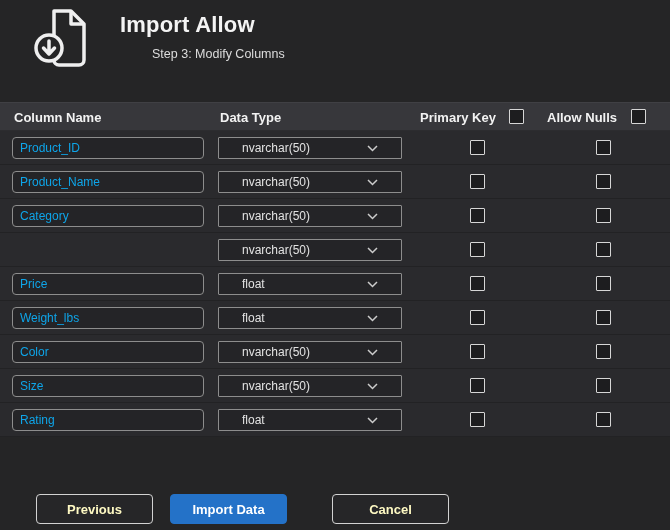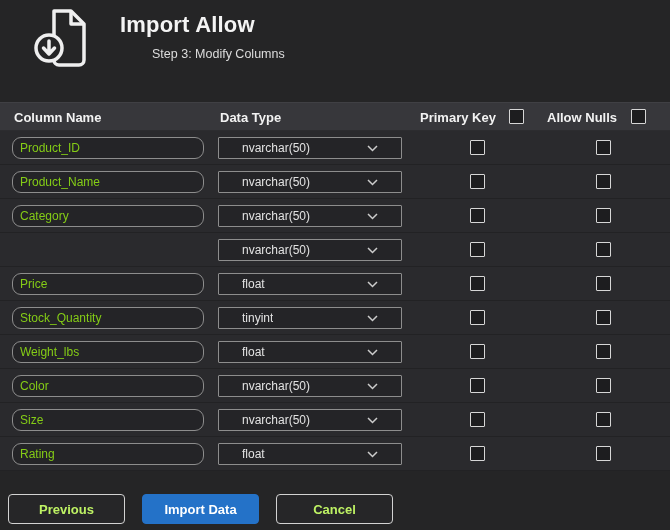--- a/index.html
+++ b/index.html
@@ -26,22 +26,22 @@
   .th-name  { left: 14px; }
   .th-type  { left: 220px; }
   .th-pk    { left: 420px; }
   .th-nulls { left: 547px; }
 
   .trow { position: relative; height: 34px; background: #2a2a2d; border-bottom: 1px solid #222224; }
 
   .name-input {
     position: absolute; left: 12px; top: 6px;
     width: 192px; height: 22px;
-    background: #242427; border: 1px solid #8d8d8d; border-radius: 9px;
-    color: #84cc16; font-size: 12px; padding: 0 7px;
+    background: #242427; border: 1px solid #8d8d8d; border-radius: 4px;
+    color: #0ea5e9; font-size: 12px; padding: 0 7px;
     font-family: "Liberation Sans", sans-serif;
     outline: none;
   }
 
   .select {
     position: absolute; left: 218px; top: 6px;
     width: 184px; height: 22px;
     background: #242427; border: 1px solid #8d8d8d; border-radius: 1px;
     display: flex; align-items: center; justify-content: space-between;
     padding: 0 23px; font-size: 12px; color: #e2e2e2; cursor: default;
@@ -63,21 +63,21 @@
 
   
   .actions { position: absolute; left: 8px; top: 494px; display: flex; gap: 17px; }
   .btn {
     height: 30px; min-width: 117px;
     font-size: 13px; font-weight: bold;
     border-radius: 4px; cursor: pointer;
     font-family: "Liberation Sans", sans-serif;
     padding: 0 14px;
   }
-  .btn.ghost { background: #262628; border: 1px solid #d2d2d2; color: #bef264; }
+  .btn.ghost { background: #262628; border: 1px solid #d2d2d2; color: #fef9c3; margin-left: 28px; }
   .btn.primary { background: #2472c8; border: 1px solid #2472c8; color: #ffffff; }
 </style>
 </head>
 <body>
 
 <div class="titlebar">
   <span>
     <svg class="file-icon" viewBox="0 0 72 64" xmlns="http://www.w3.org/2000/svg">
       <path d="M28 5 h17 l13 13 v36 a5 5 0 0 1 -5 5 H33 a5 5 0 0 1 -5 -5 z" fill="none" stroke="#efefef" stroke-width="3.5" stroke-linejoin="round"></path>
       <path d="M45 5 v13 h13" fill="none" stroke="#efefef" stroke-width="3.5" stroke-linejoin="round"></path>
@@ -163,33 +163,20 @@
       <span class="chev">
         <svg width="11" height="7" viewBox="0 0 11 7" xmlns="http://www.w3.org/2000/svg">
           <path d="M1 1 L5.5 5.5 L10 1" fill="none" stroke="#cccccc" stroke-width="1.5"></path>
         </svg>
       </span>
     </div>
     <input type="checkbox" class="cb pk-cb" style="">
     <input type="checkbox" class="cb nulls-cb" style="">
   </div>
 
-  <div class="trow">
-    <input type="text" class="name-input" value="Stock_Quantity" style="">
-    <div class="select">
-      <span class="select-text">tinyint</span>
-      <span class="chev">
-        <svg width="11" height="7" viewBox="0 0 11 7" xmlns="http://www.w3.org/2000/svg">
-          <path d="M1 1 L5.5 5.5 L10 1" fill="none" stroke="#cccccc" stroke-width="1.5"></path>
-        </svg>
-      </span>
-    </div>
-    <input type="checkbox" class="cb pk-cb" style="">
-    <input type="checkbox" class="cb nulls-cb" style="">
-  </div>
 
   <div class="trow">
     <input type="text" class="name-input" value="Weight_lbs" style="">
     <div class="select">
       <span class="select-text">float</span>
       <span class="chev">
         <svg width="11" height="7" viewBox="0 0 11 7" xmlns="http://www.w3.org/2000/svg">
           <path d="M1 1 L5.5 5.5 L10 1" fill="none" stroke="#cccccc" stroke-width="1.5"></path>
         </svg>
       </span>

